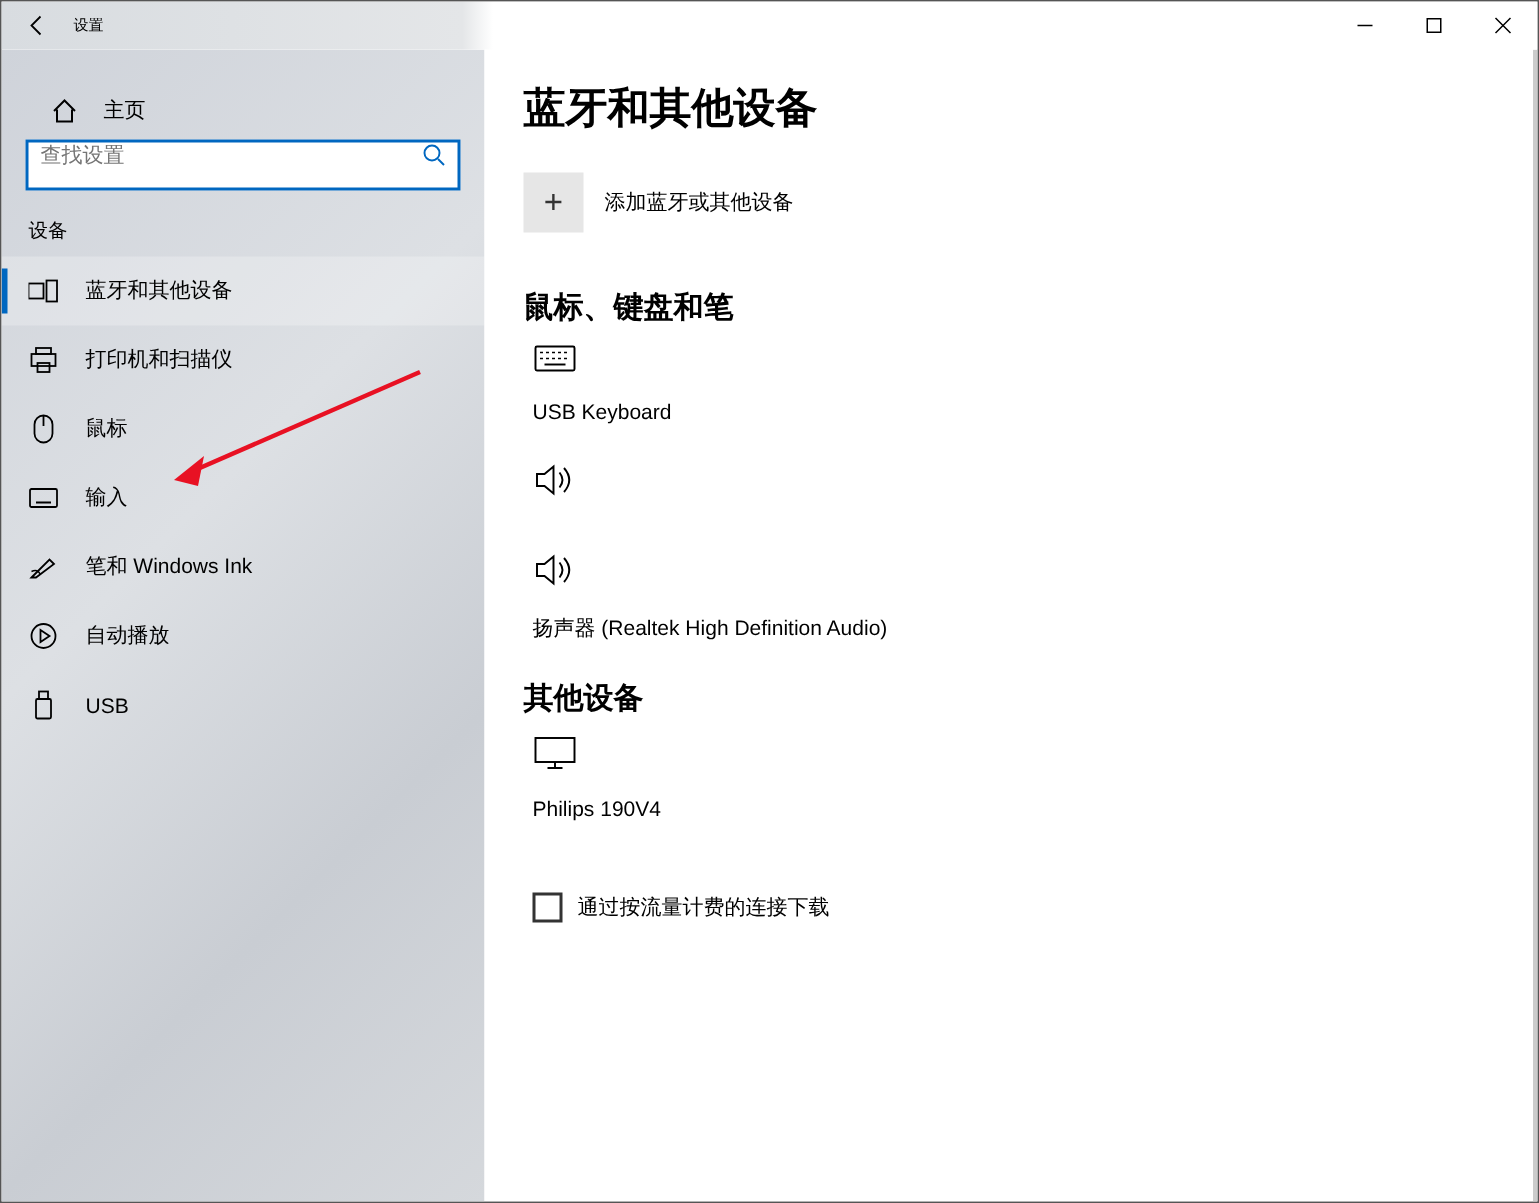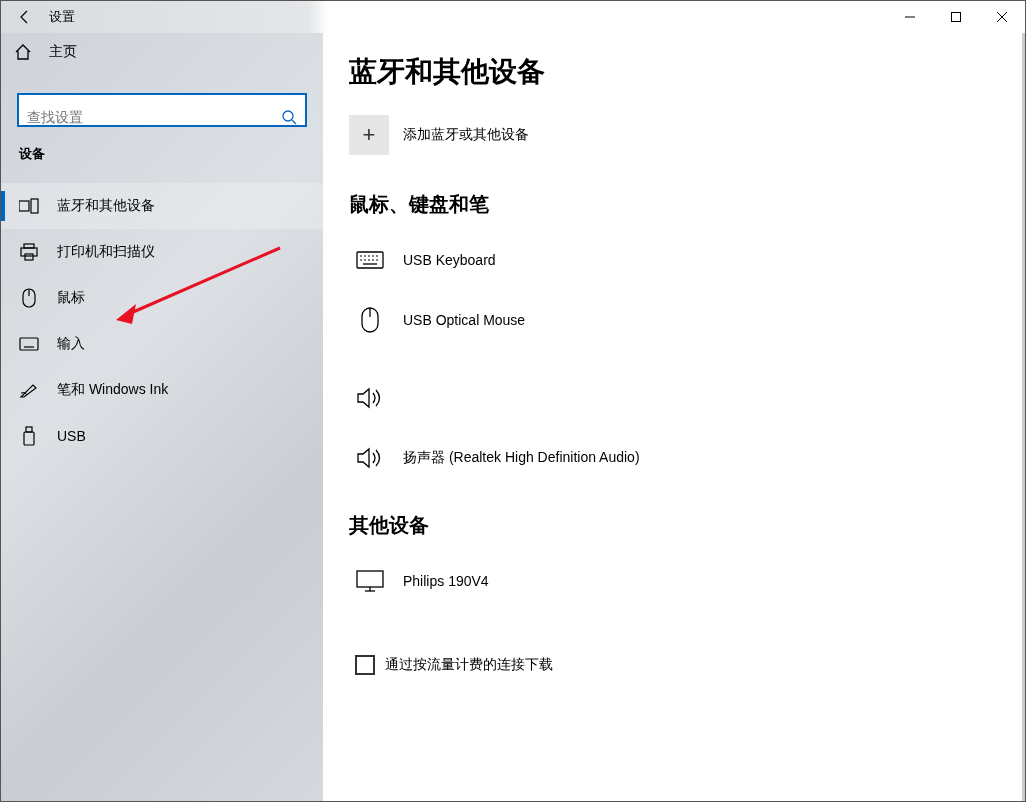--- a/index.html
+++ b/index.html
@@ -13,49 +13,49 @@
 }
 
 .titlebar {
   height: 32px; display: flex; align-items: center;
   background: linear-gradient(to right, #d8dce0 0%, #e4e6e8 30%, #fff 32%);
   position: relative;
 }
 .titlebar .back {
   width: 48px; height: 32px; display: flex; align-items: center; justify-content: center;
 }
-.titlebar .title { font-size: 13px; }
+.titlebar .title { font-size: 10px; }
 .win-controls {
   position: absolute; right: 0; top: 0; display: flex;
 }
 .win-btn {
   width: 46px; height: 32px; display: flex; align-items: center; justify-content: center;
 }
 .content { flex: 1; display: flex; overflow: hidden; }
 
 .sidebar {
   width: 322px; height: 100%;
   background: linear-gradient(135deg, #cfd3da 0%, #dde0e4 40%, #c9cdd3 70%, #d5d8dc 100%);
   padding-top: 10px;
 }
 .home-row {
-  display: flex; align-items: flex-start; height: 40px; padding-left: 12px; gap: 16px;
+  display: flex; align-items: flex-end; height: 40px; padding-left: 32px; gap: 16px;
 }
 .searchbox {
   margin: 10px 16px 16px 16px; height: 34px;
   border: 2px solid #0067c0; background: #fff;
-  display: flex; align-items: flex-end; padding: 0 8px;
+  display: flex; align-items: flex-start; padding: 0 8px;
 }
 .searchbox input {
   flex: 1; border: none; outline: none; font-size: 14px; background: transparent;
   color: #666;
 }
 .group-label {
-  padding: 2px 18px 0 18px; font-size: 13px; font-weight: 700;
-  margin-bottom: 20px;
+  padding: 2px 18px 0 18px; font-size: 13px; font-weight: 400;
+  margin-bottom: 8px;
 }
 .nav-item {
   display: flex; align-items: center; height: 46px; padding-left: 18px; gap: 18px;
   position: relative;
 }
 .nav-item.active::before {
   content: ""; position: absolute; left: 0; top: 8px; bottom: 8px; width: 4px; background: #0067c0;
 }
 .nav-item.active { background: rgba(255,255,255,0.25); }
 .nav-icon { width: 20px; display: flex; justify-content: center; }
@@ -65,21 +65,21 @@
   background: #fff;
   position: relative;
 }
 .page-title { font-size: 28px; font-weight: 600; margin-bottom: 24px; }
 .add-row { display: flex; align-items: center; gap: 14px; margin-bottom: 36px; }
 .add-btn {
   width: 40px; height: 40px; background: #e6e6e6; display: flex; align-items: center; justify-content: center;
   font-size: 22px; color: #333;
 }
 .section-h { font-size: 20px; font-weight: 600; margin-bottom: 12px; margin-top: 6px; }
-.device-row { display: flex; align-items: center; height: 60px; gap: 18px; padding-left: 6px; }
+.device-row { display: flex; align-items: flex-start; height: 60px; gap: 18px; padding-left: 6px; flex-direction: column; }
 .device-icon { width: 30px; display: flex; justify-content: center; }
 .device-label { font-size: 14px; }
 .section-gap { height: 18px; }
 .checkbox-row { display: flex; align-items: center; gap: 10px; margin-top: 44px; padding-left: 6px;}
 .cb { width: 20px; height: 20px; border: 2px solid #333; }
 
 .arrow-annot {
   position: absolute; left: 110px; top: 240px; pointer-events: none;
 }
 .scrollhint {
@@ -182,20 +182,29 @@
     <div class="nav-item">
       <span class="nav-icon">
         <svg width="20" height="18" viewBox="0 0 20 18">
             <path d="M2 16 L14 4 L17 7 L5 16 Z" stroke="#000" stroke-width="1.2" fill="none"></path>
             <path d="M2 12 Q6 10 8 14" stroke="#000" stroke-width="1" fill="none"></path>
           </svg>
       </span>
       <span>笔和 Windows Ink</span>
     </div>
 
+    <div class="nav-item">
+      <span class="nav-icon">
+        <svg width="18" height="18" viewBox="0 0 18 18">
+            <circle cx="9" cy="9" r="8" stroke="#000" stroke-width="1.2" fill="none"></circle>
+            <path d="M7 5 L13 9 L7 13 Z" stroke="#000" stroke-width="1.2" fill="none"></path>
+          </svg>
+      </span>
+      <span>自动播放</span>
+    </div>
 
     <div class="nav-item">
       <span class="nav-icon">
         <svg width="12" height="20" viewBox="0 0 12 20">
             <rect x="3" y="1" width="6" height="5" stroke="#000" stroke-width="1.2" fill="none"></rect>
             <rect x="1" y="6" width="10" height="13" rx="1" stroke="#000" stroke-width="1.2" fill="none"></rect>
           </svg>
       </span>
       <span>USB</span>
     </div>
@@ -225,29 +234,20 @@
             <line x1="4" y1="9" x2="6" y2="9" stroke="#000"></line>
             <line x1="8" y1="9" x2="10" y2="9" stroke="#000"></line>
             <line x1="12" y1="9" x2="14" y2="9" stroke="#000"></line>
             <line x1="16" y1="9" x2="18" y2="9" stroke="#000"></line>
             <line x1="20" y1="9" x2="22" y2="9" stroke="#000"></line>
             <line x1="7" y1="13" x2="21" y2="13" stroke="#000" stroke-width="1.3"></line>
           </svg>
       </span>
       <span class="device-label">USB Keyboard</span>
     </div>
-    <div class="device-row">
-      <span class="device-icon">
-        <svg width="18" height="26" viewBox="0 0 18 26">
-            <rect x="1" y="1" width="16" height="24" rx="8" stroke="#000" stroke-width="1.3" fill="none"></rect>
-            <line x1="9" y1="1" x2="9" y2="10" stroke="#000" stroke-width="1.3"></line>
-          </svg>
-      </span>
-      <span class="device-label">USB Optical Mouse</span>
-    </div>
 
     <div class="section-gap"></div>
 
     <div class="device-row">
       <span class="device-icon">
         <svg width="28" height="24" viewBox="0 0 28 24">
             <path d="M2 8 H7 L13 3 V21 L7 16 H2 Z" stroke="#000" stroke-width="1.3" fill="none"></path>
             <path d="M17 7 Q21 12 17 17" stroke="#000" stroke-width="1.3" fill="none"></path>
             <path d="M20 4 Q27 12 20 20" stroke="#000" stroke-width="1.3" fill="none"></path>
           </svg>

